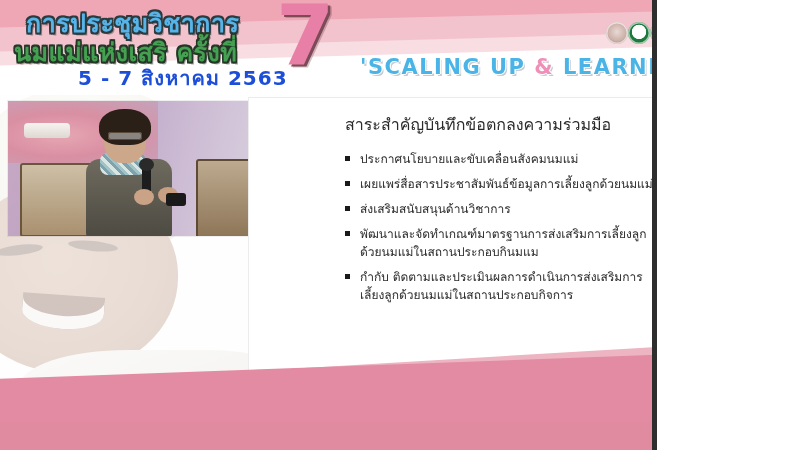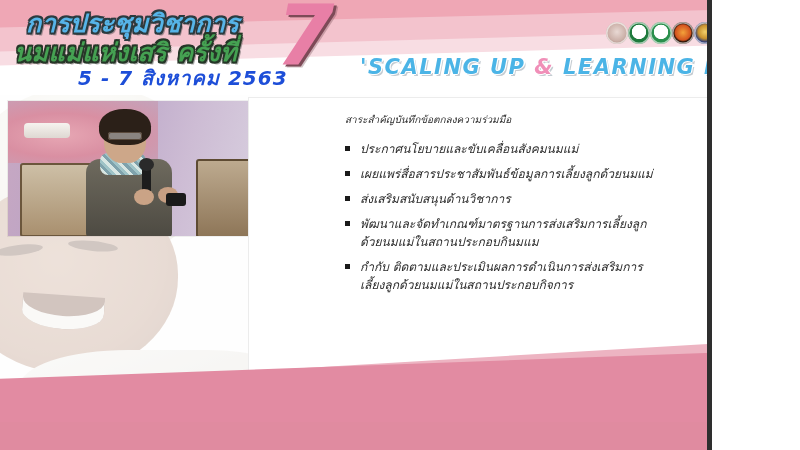--- a/index.html
+++ b/index.html
@@ -1,21 +1,21 @@
 <!DOCTYPE html>
 <html><head>
 <meta charset="utf-8">
 <style>
   html,body{margin:0;padding:0;}
   body{
     width:800px;height:450px;overflow:hidden;
     background:#ffffff;
     font-family:"DejaVu Sans","Liberation Sans",sans-serif;
   }
-  #slide{position:relative;width:712px;height:450px;overflow:hidden;background:#fdfdfd;font-style:italic;}
+  #slide{position:relative;width:657px;height:450px;overflow:hidden;background:#fdfdfd;}
 
   
   .header{position:absolute;left:0;top:0;width:800px;height:95px;overflow:hidden;background:#ffffff;}
   .band-a{position:absolute;left:0;top:0;width:800px;height:30px;
           background:#efa7b5;
           transform:skewY(-0.9deg);transform-origin:left top;}
   .band-b{position:absolute;left:-20px;top:28px;width:840px;height:26px;
           background:#f3c3cd;
           transform:skewY(-1.4deg);transform-origin:left top;}
   .band-c{position:absolute;left:-20px;top:52px;width:860px;height:14px;
@@ -106,21 +106,21 @@
   .pf-mic-h{position:absolute;left:131px;top:57px;width:15px;height:13px;border-radius:50%;background:#2a2a2a;}
   .pf-hand{position:absolute;left:126px;top:88px;width:20px;height:16px;border-radius:50%;background:#caa386;}
   .pf-clicker{position:absolute;left:158px;top:92px;width:20px;height:13px;border-radius:3px;background:#1a1a1a;}
   .pf-hand2{position:absolute;left:150px;top:86px;width:20px;height:16px;border-radius:50%;background:#c79f83;}
 
   
   .panel{position:absolute;left:248px;top:2px;width:537px;height:322px;
          background:#ffffff;border:1px solid #ececec;}
   .panel-inner{position:absolute;left:0;top:0;right:0;bottom:0;padding:14px 18px 0 96px;box-sizing:border-box;}
 
-  .intro{color:#2a2a2a;font-size:10px;line-height:1.62;margin:0 0 12px 0;}
+  .intro{color:#2a2a2a;font-size:16px;line-height:1.62;margin:0 0 12px 0;}
   .intro div{white-space:nowrap;}
 
   ul.bullets{list-style:none;margin:0;padding:0;}
   ul.bullets li{position:relative;padding-left:15px;margin-bottom:7px;
                 color:#2a2a2a;font-size:12px;line-height:1.5;}
   ul.bullets li .sq{position:absolute;left:0;top:6px;width:5px;height:5px;background:#1a1a1a;}
   ul.bullets li span.tx{display:block;}
   ul.bullets li span.tx .ln{display:block;white-space:nowrap;}
 
   

